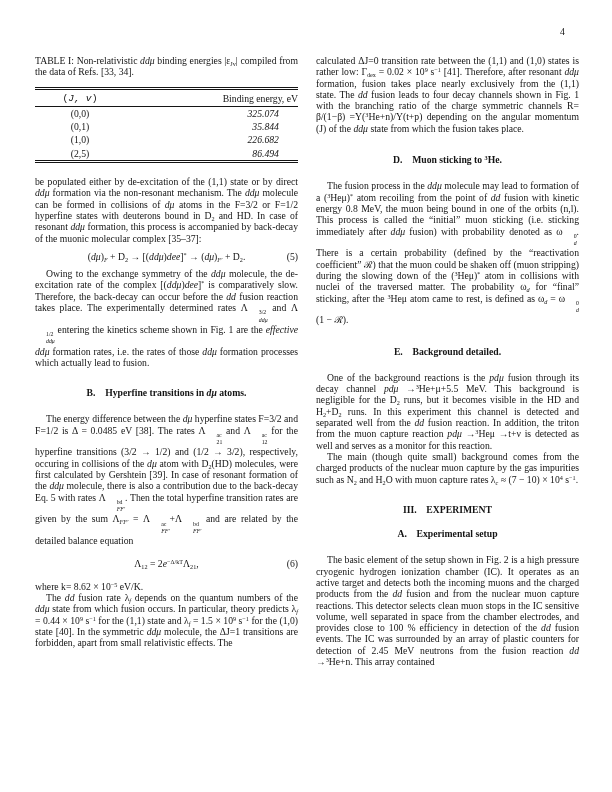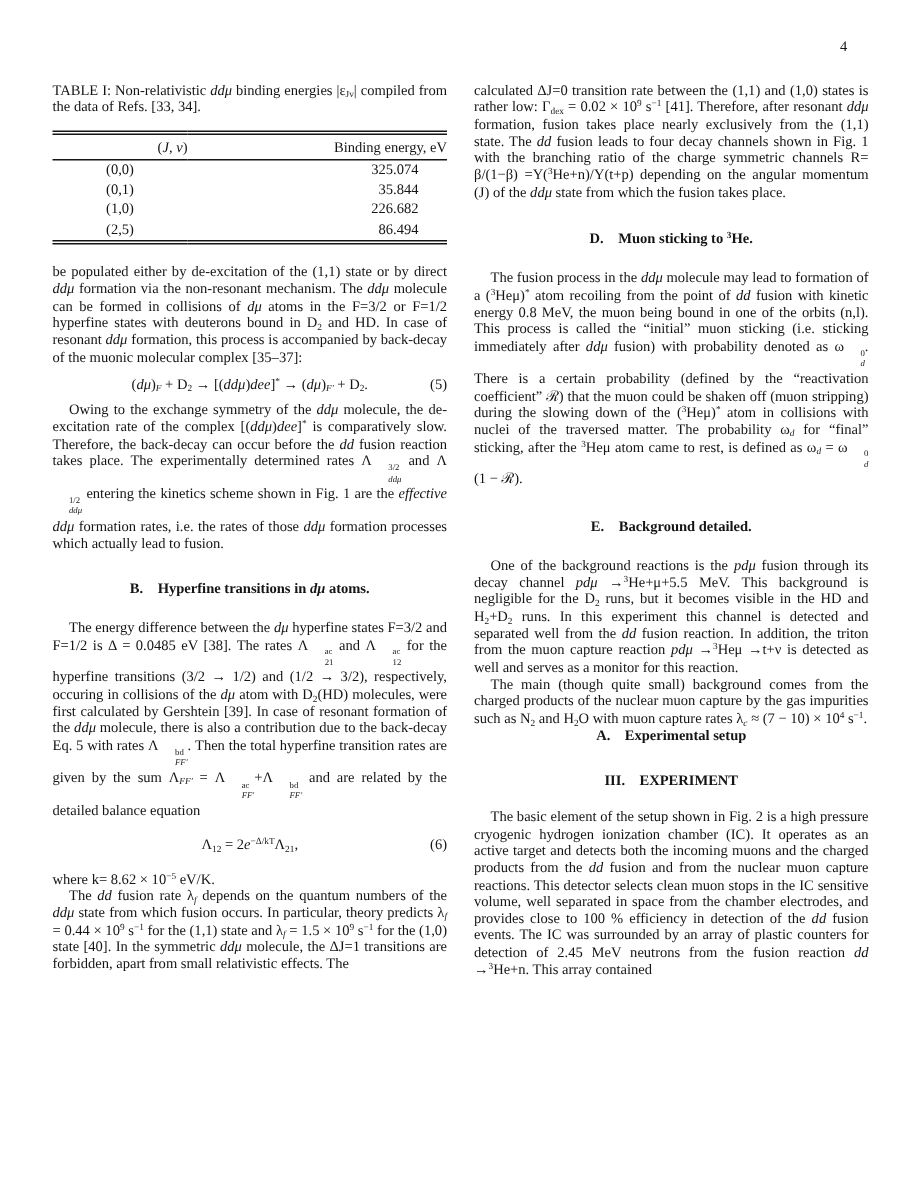--- a/index.html
+++ b/index.html
@@ -14,24 +14,24 @@
   .col-left{left:35px;}
   .col-right{left:316px;}
   .para{margin:0;text-align:justify;text-indent:11px;}
   .para.noindent{text-indent:0;}
   .heading{font-weight:bold;text-align:center;}
   
   .tbl-caption{text-align:justify;margin:0 0 9px 0;}
   table.datatable{width:100%;border-collapse:collapse;
     border-top:3px double #141414;border-bottom:3px double #141414;}
   table.datatable th{font-weight:normal;border-bottom:1px solid #141414;padding:3px 0 2px 0;}
-  .th-left{text-align:right;}
+  .th-left{text-align:center;font-family:Liberation Mono, monospace;}
   .th-right{text-align:right;margin-top:28px;}
   td.td-jv{text-align:center;padding:1px 0;width:90px;}
-  td.td-val{padding:1px 0;}
+  td.td-val{padding:1px 0;font-style:italic;}
   .vwrap{display:flex;width:100%;}
   .vint{flex:1;text-align:right;}
   .vfrac{width:36px;text-align:left;}
   
   .eq{display:flex;align-items:center;}
   .eq .eq-sp{width:22px;}
   .eq .eq-body{flex:1;text-align:center;}
   .eq .eq-num{width:22px;text-align:right;}
   
   sub,sup{font-size:0.64em;line-height:0;}
@@ -161,21 +161,21 @@
           <span>0</span>
           <span><i>d</i></span>
         </span>(1 − ℛ).</p>
 
     <div class="heading" style="margin:20px 0 15px 0;">E. Background detailed.</div>
 
     <p class="para">One of the background reactions is the <i>pdμ</i> fusion through its decay channel <i>pdμ</i> →<sup>3</sup>He+μ+5.5 MeV. This background is negligible for the D<sub>2</sub> runs, but it becomes visible in the HD and H<sub>2</sub>+D<sub>2</sub> runs. In this experiment this channel is detected and separated well from the <i>dd</i> fusion reaction. In addition, the triton from the muon capture reaction <i>pdμ</i> →<sup>3</sup>Heμ →t+ν is detected as well and serves as a monitor for this reaction.</p>
 
     <p class="para">The main (though quite small) background comes from the charged products of the nuclear muon capture by the gas impurities such as N<sub>2</sub> and H<sub>2</sub>O with muon capture rates λ<sub><i>c</i></sub> ≈ (7 − 10) × 10<sup>4</sup> s<sup>−1</sup>.</p>
 
+    <div class="heading" style="margin:19px 0 13px 0;">III. EXPERIMENT</div>
+
     <div class="heading" style="margin:0 0 15px 0;">A. Experimental setup</div>
-
-    <div class="heading" style="margin:19px 0 13px 0;">III. EXPERIMENT</div>
 
     <p class="para">The basic element of the setup shown in Fig. 2 is a high pressure cryogenic hydrogen ionization chamber (IC). It operates as an active target and detects both the incoming muons and the charged products from the <i>dd</i> fusion and from the nuclear muon capture reactions. This detector selects clean muon stops in the IC sensitive volume, well separated in space from the chamber electrodes, and provides close to 100 % efficiency in detection of the <i>dd</i> fusion events. The IC was surrounded by an array of plastic counters for detection of 2.45 MeV neutrons from the fusion reaction <i>dd</i> →<sup>3</sup>He+n. This array contained</p>
 
   </div>
 
 </div>
 
 </body></html>

